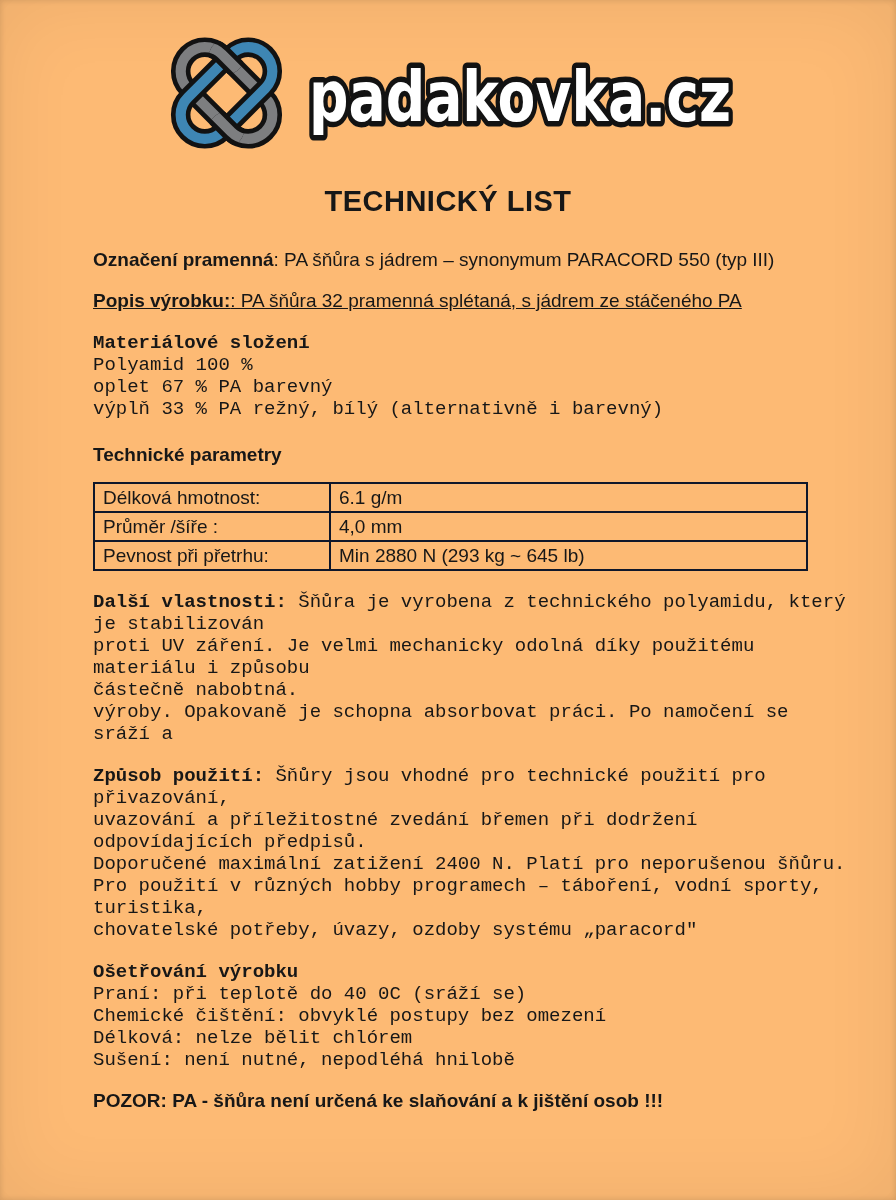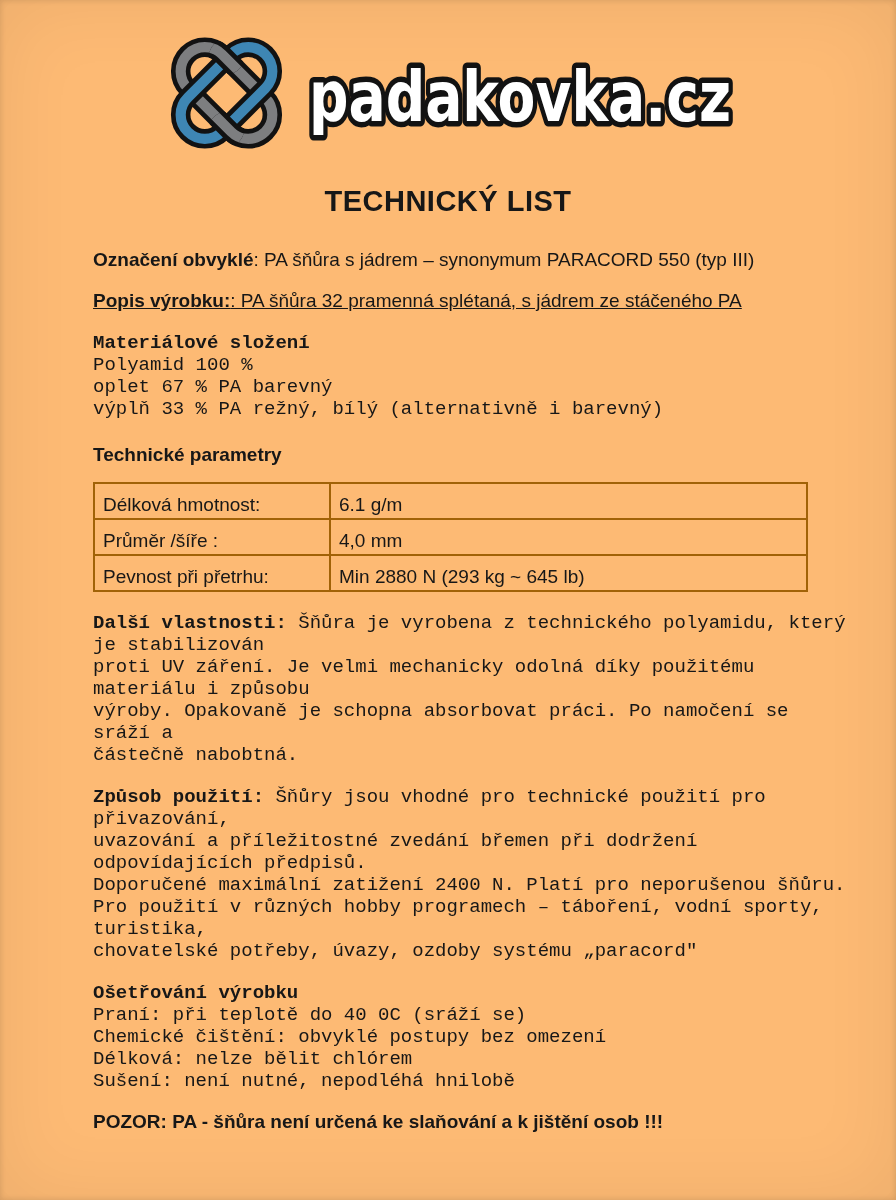--- a/index.html
+++ b/index.html
@@ -27,21 +27,21 @@
   .para-lead{margin-top:31px;}
   .para{margin-top:19px;text-decoration:underline;}
   .block{margin-top:20px;font-family:Liberation Mono, monospace;}
   .block-heading{font-weight:bold;}
   .tech-heading{margin-top:24px;font-weight:bold;}
   table.tech{
     margin-top:16px;border-collapse:collapse;width:715px;
     font-size:19px;line-height:22px;color:#171717;
   }
   table.tech td{
-    border:2px solid #a16207;padding:10px 8px 2px 8px;background:transparent;
+    border:2px solid #0f172a;padding:3px 8px 2px 8px;background:transparent;
   }
   table.tech td.c1{width:218px;}
   .warning{margin-top:19px;font-weight:bold;}
 </style>
 </head>
 <body>
 
 <div class="page">
 
   <div class="header">
@@ -71,21 +71,21 @@
     <svg width="438" height="130" viewBox="0 0 438 130">
       <text x="6" y="93" font-family="DejaVu Sans, sans-serif" font-weight="bold" font-size="70" fill="#ffffff" stroke="#121212" stroke-width="11" paint-order="stroke" stroke-linejoin="round" textLength="422" lengthAdjust="spacingAndGlyphs">padakovka.cz</text>
     </svg>
   </div>
 
   <div class="doc-title">TECHNICKÝ LIST</div>
 
   <div class="content">
 
     <div class="para-lead">
-      <b>Označení obvyklé</b><span>: PA šňůra s jádrem – synonymum PARACORD 550 (typ III)</span>
+      <b>Označení pramenná</b><span>: PA šňůra s jádrem – synonymum PARACORD 550 (typ III)</span>
     </div>
 
     <div class="para">
       <b>Popis výrobku:</b><span>: PA šňůra 32 pramenná splétaná, s jádrem ze stáčeného PA</span>
     </div>
 
     <div class="block">
       <div class="block-heading">Materiálové složení</div>
       <div>Polyamid 100 %</div>
       <div>oplet 67 % PA barevný</div>
@@ -106,22 +106,22 @@
         <tr>
           <td class="c1">Pevnost při přetrhu:</td>
           <td>Min 2880 N (293 kg ~ 645 lb)</td>
         </tr>
       </tbody>
     </table>
 
     <div class="block">
       <div><b>Další vlastnosti:</b><span> Šňůra je vyrobena z technického polyamidu, který je stabilizován</span></div>
       <div>proti UV záření. Je velmi mechanicky odolná díky použitému materiálu i způsobu</div>
+      <div>částečně nabobtná.</div>
       <div>výroby. Opakovaně je schopna absorbovat práci. Po namočení se sráží a</div>
-      <div>částečně nabobtná.</div>
     </div>
 
     <div class="block">
       <div><b>Způsob použití:</b><span> Šňůry jsou vhodné pro technické použití pro přivazování,</span></div>
       <div>uvazování a příležitostné zvedání břemen při dodržení odpovídajících předpisů.</div>
       <div>Doporučené maximální zatižení 2400 N. Platí pro neporušenou šňůru.</div>
       <div>Pro použití v různých hobby programech – táboření, vodní sporty, turistika,</div>
       <div>chovatelské potřeby, úvazy, ozdoby systému „paracord"</div>
     </div>
 

